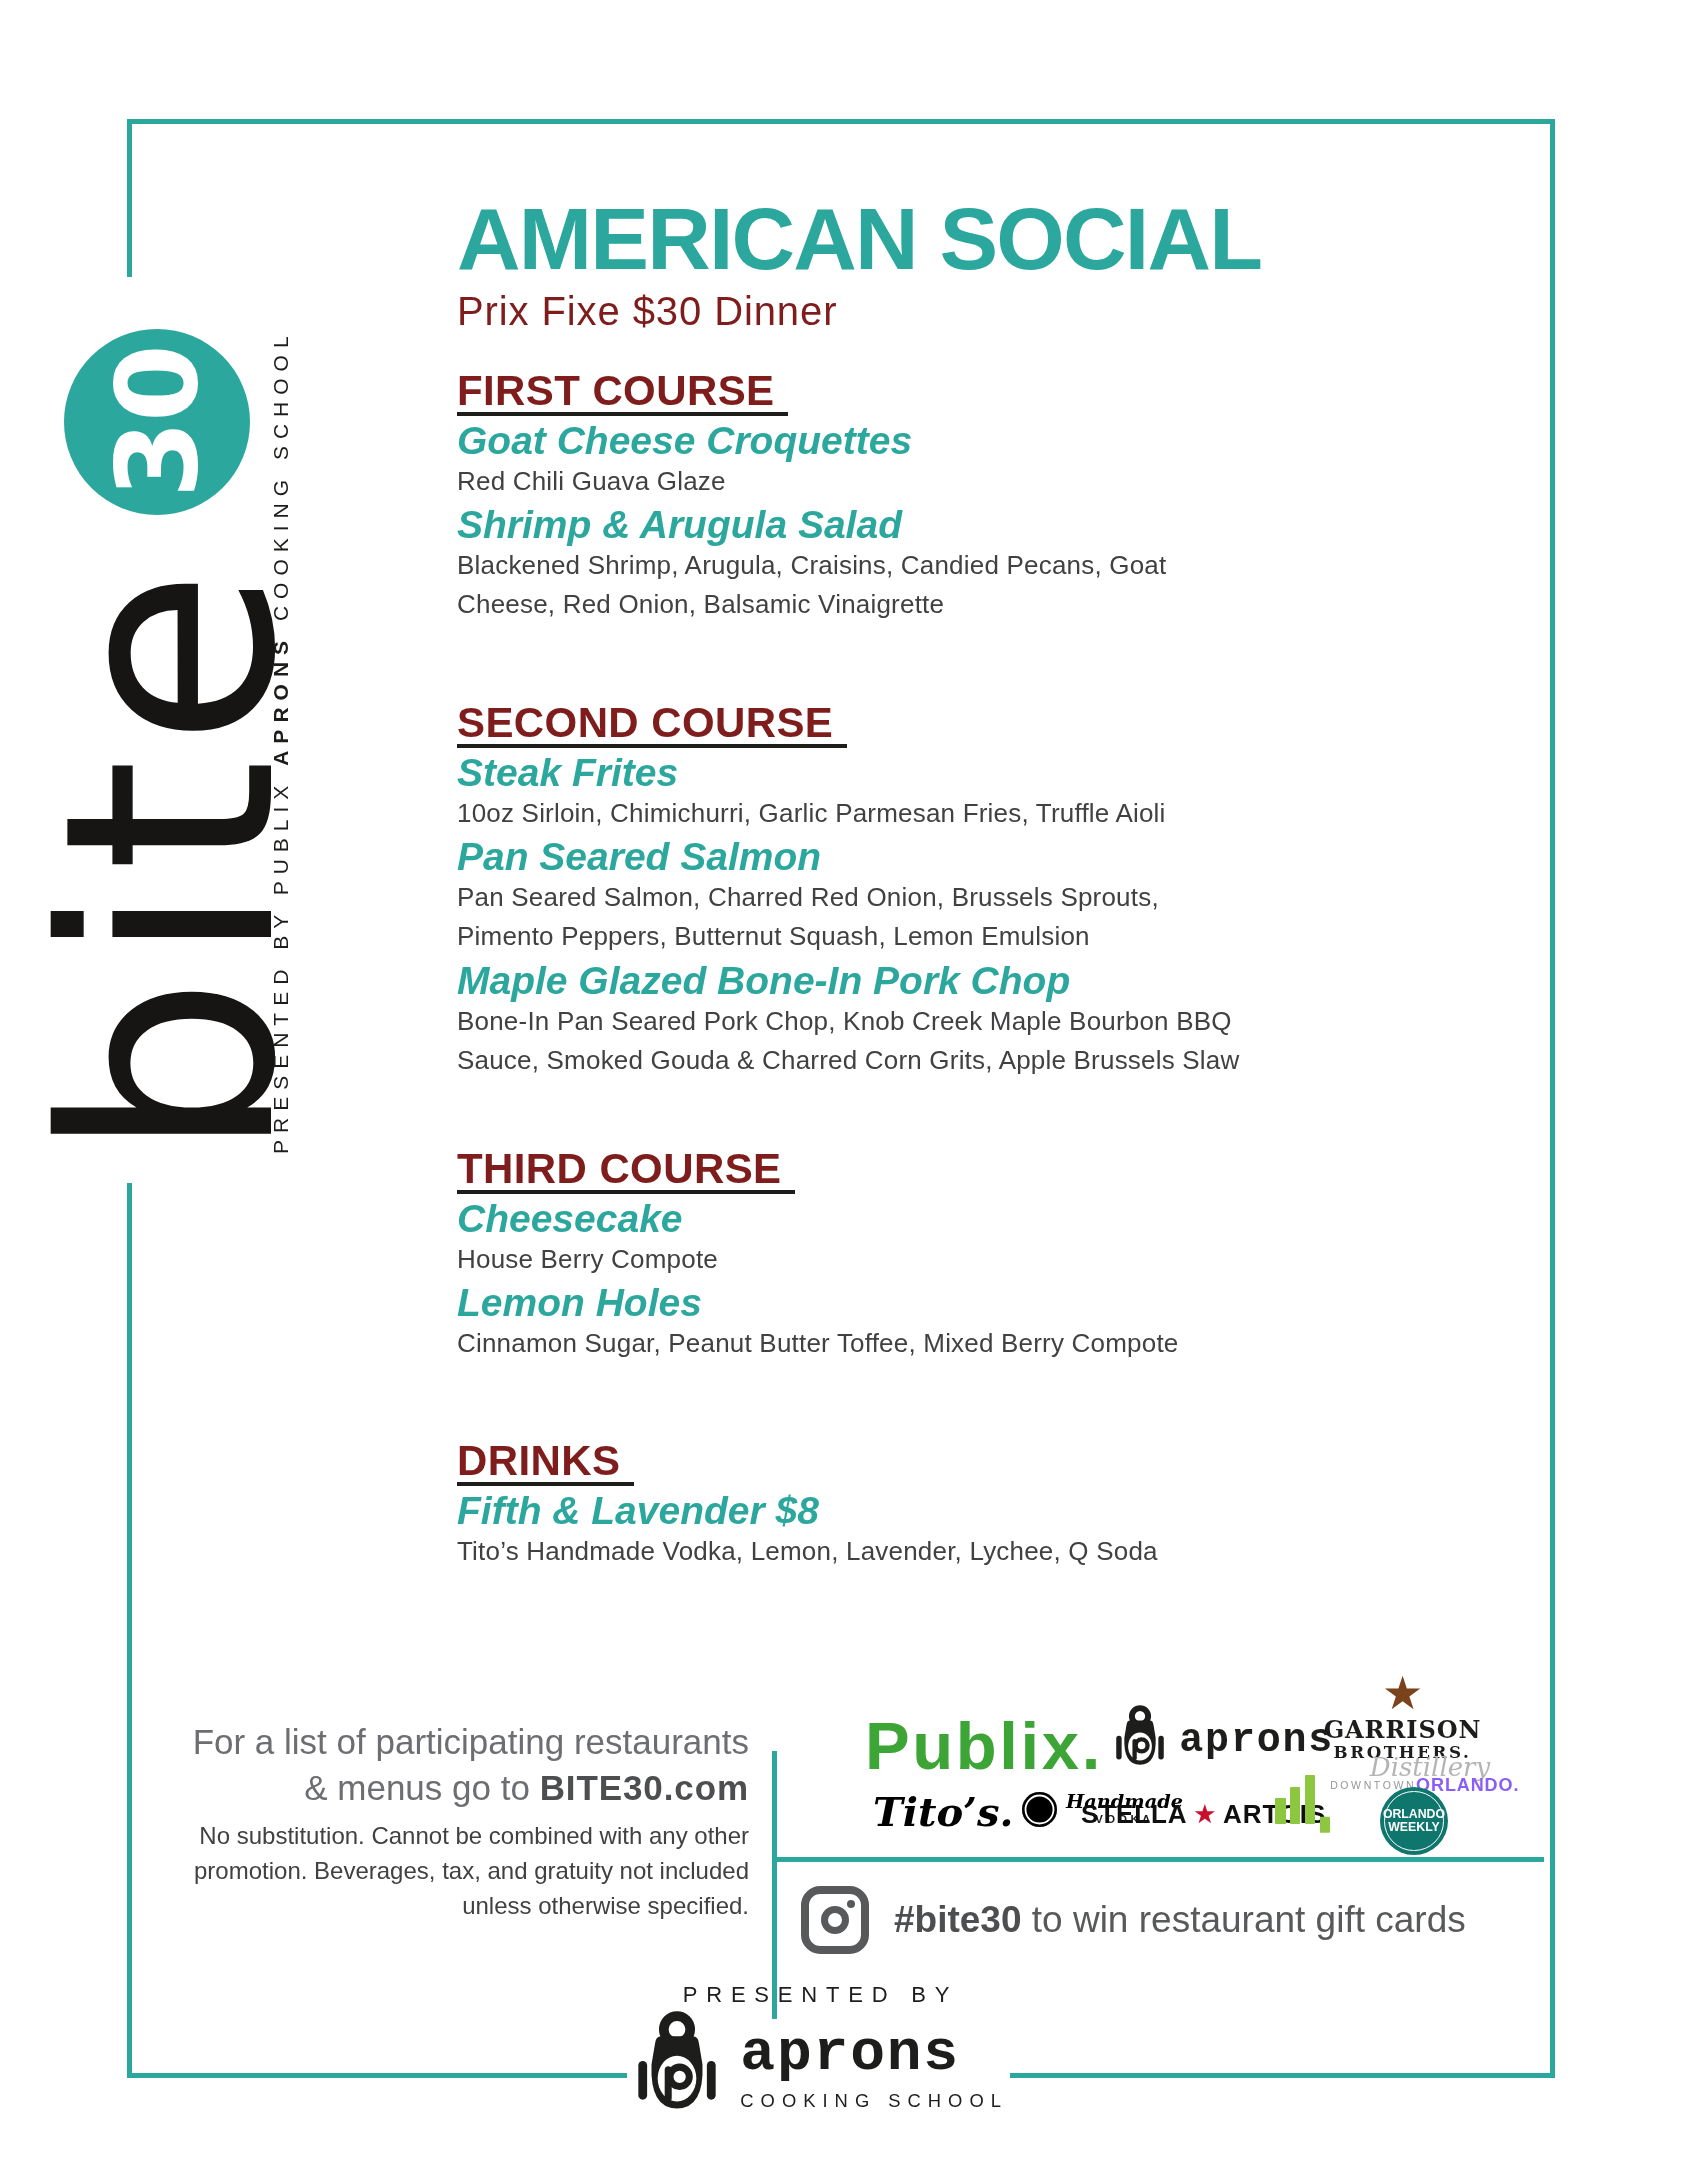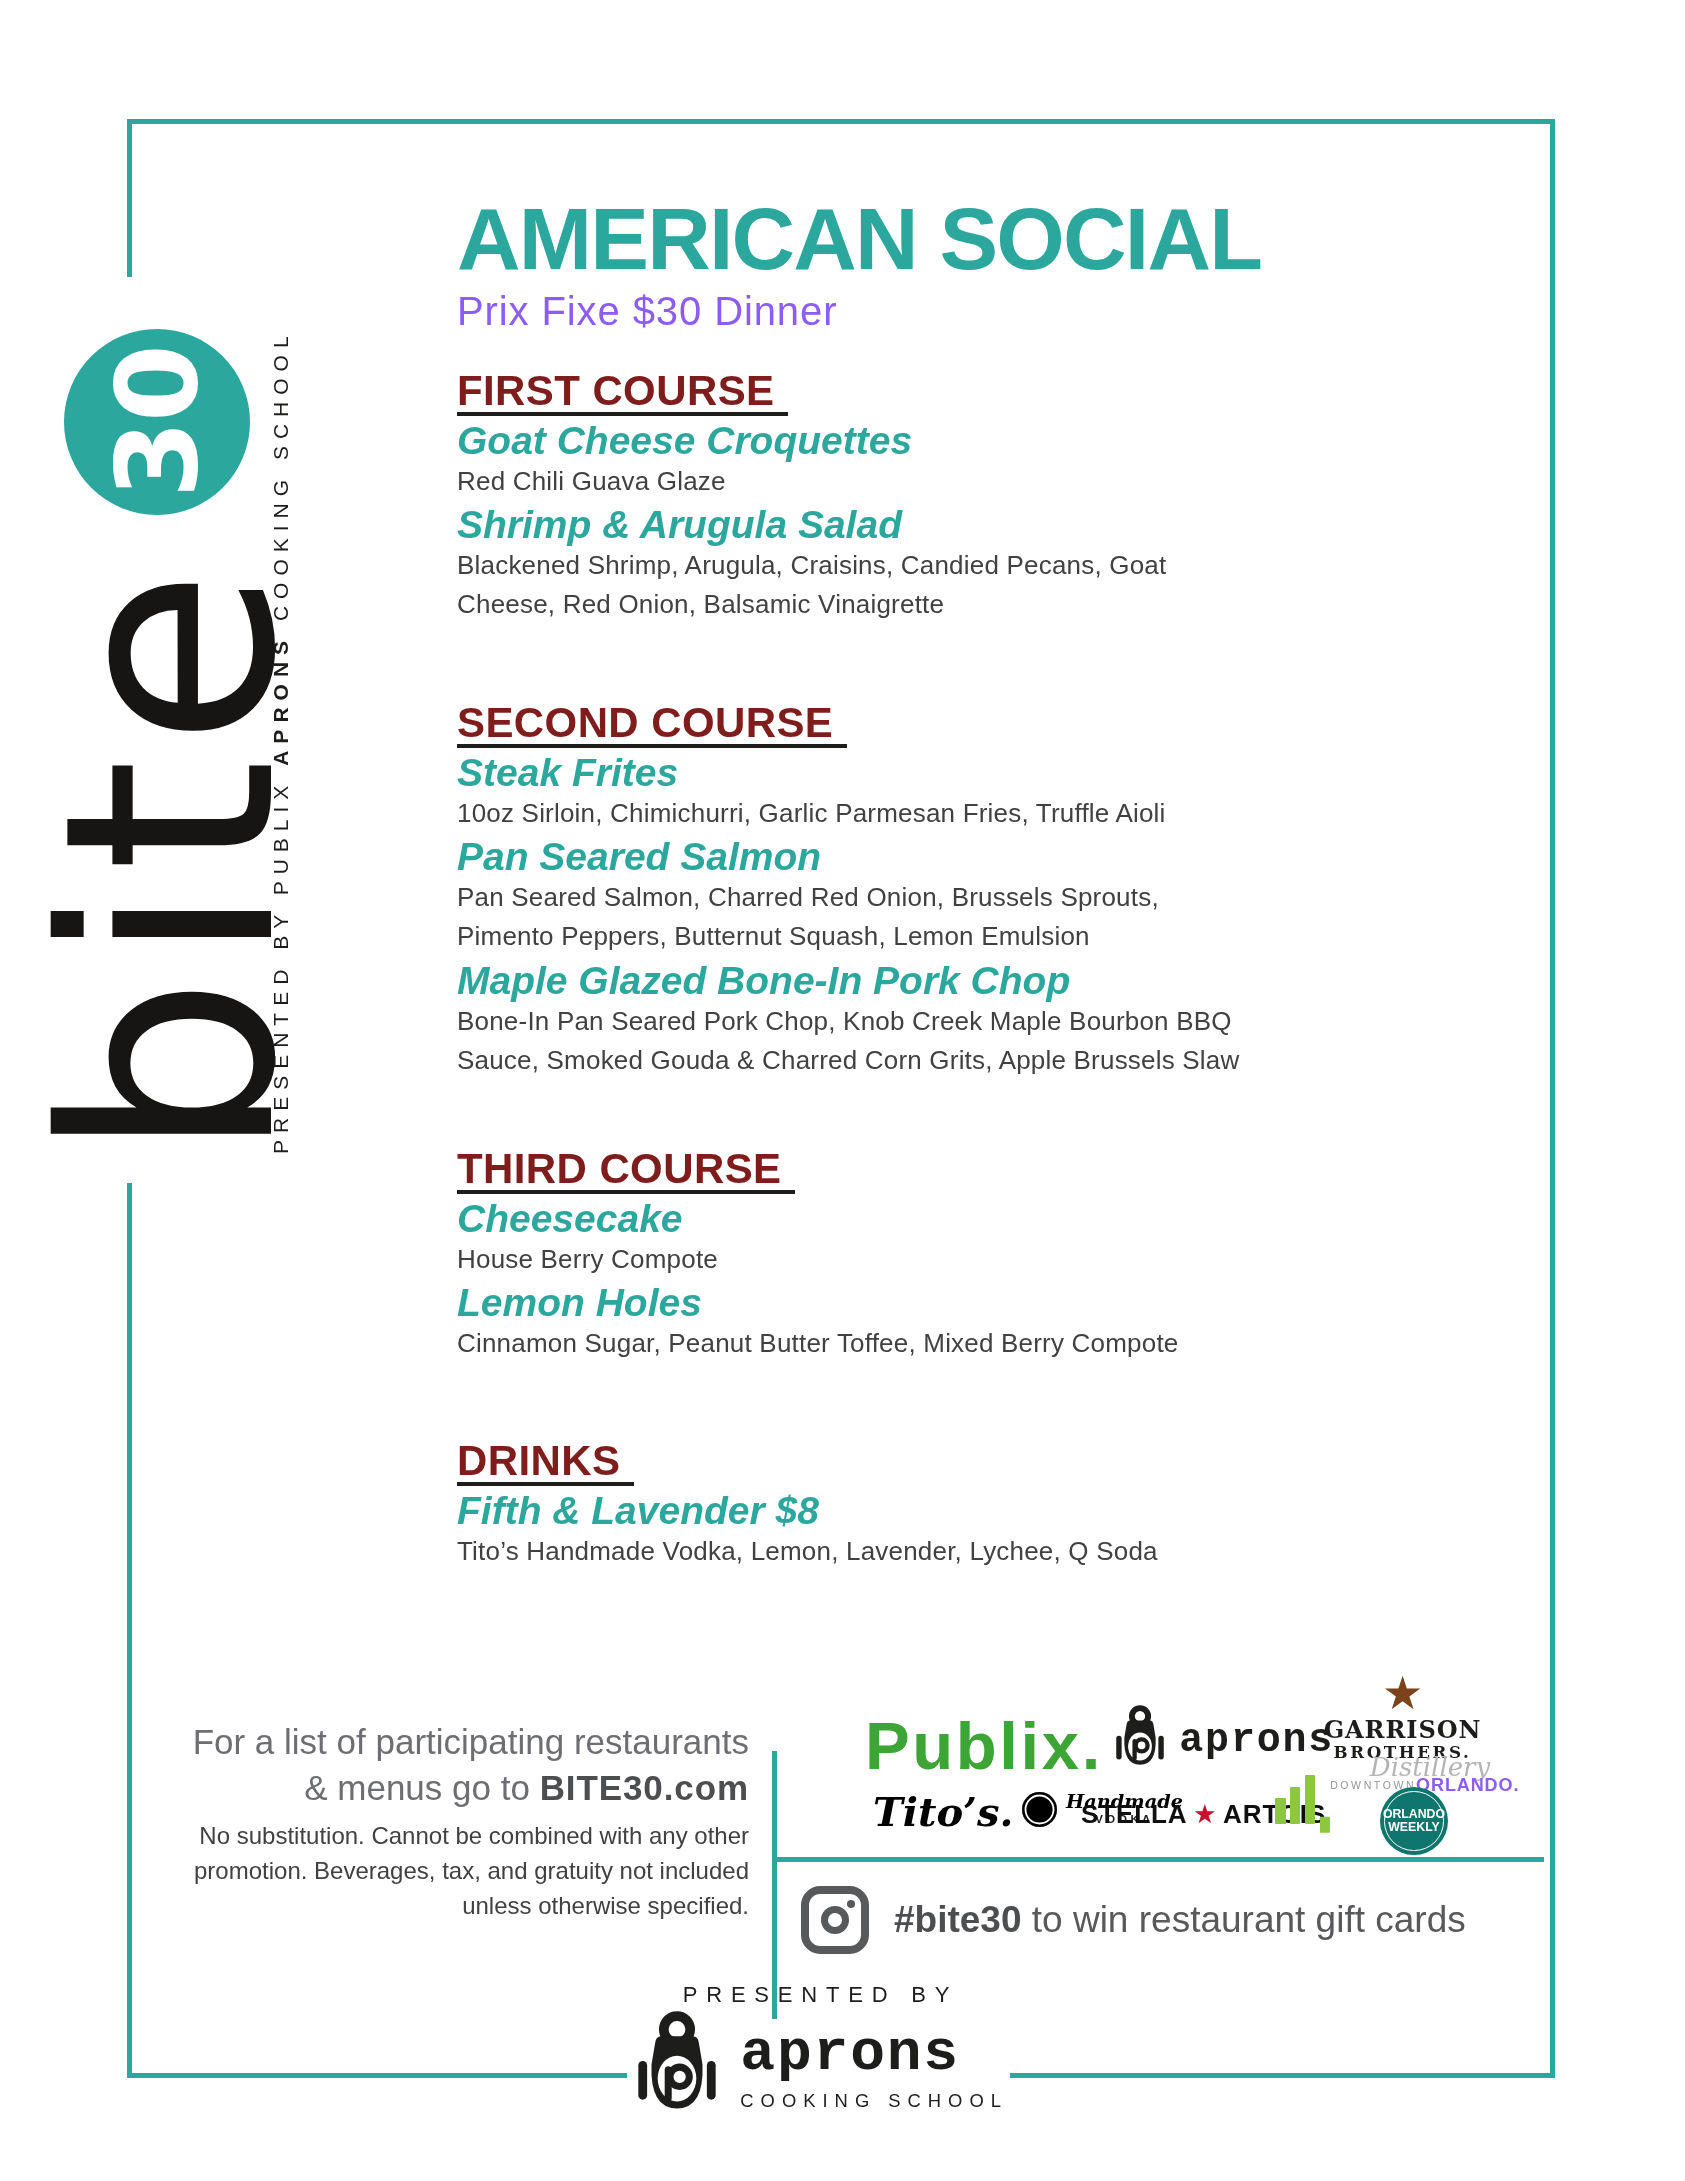--- a/index.html
+++ b/index.html
@@ -23,21 +23,21 @@
   .logo-word{left:26px;top:1160px;transform:rotate(-90deg);transform-origin:0 0;
     font-family:"DejaVu Sans", sans-serif;font-size:290px;line-height:1;font-weight:400;
     letter-spacing:0.04em;color:#161513;white-space:nowrap;}
   .logo-tagline{left:269px;top:1154px;transform:rotate(-90deg);transform-origin:0 0;
     font-size:21px;letter-spacing:7px;color:#1d1d1b;white-space:nowrap;font-weight:500;}
   .logo-tagline b{font-weight:800;}
 
   
   .title{left:457px;top:195px;font-size:88px;font-weight:800;letter-spacing:-1.8px;
     color:#2BA79D;line-height:1;white-space:nowrap;}
-  .subtitle{left:457px;top:291px;font-size:40px;font-weight:400;color:#8b5cf6;
+  .subtitle{left:457px;top:291px;font-size:40px;font-weight:400;color:#7f1d1d;
     letter-spacing:0.9px;line-height:1;white-space:nowrap;}
 
   .course{left:457px;width:878px;}
   .c1{top:370px;} .c2{top:702px;} .c3{top:1148px;} .c4{top:1440px;}
   .course-header{display:inline-block;font-size:42px;font-weight:800;line-height:1;
     color:#7f1d1d;letter-spacing:0.4px;border-bottom:4.4px solid #1d1d1b;
     padding:0 14px 0 0;}
   .item-name{font-size:39px;line-height:42px;font-style:italic;font-weight:700;
     color:#2BA79D;margin-top:3.5px;letter-spacing:0px;}
   .item-desc{font-size:26px;line-height:39px;color:#414042;white-space:pre-line;

